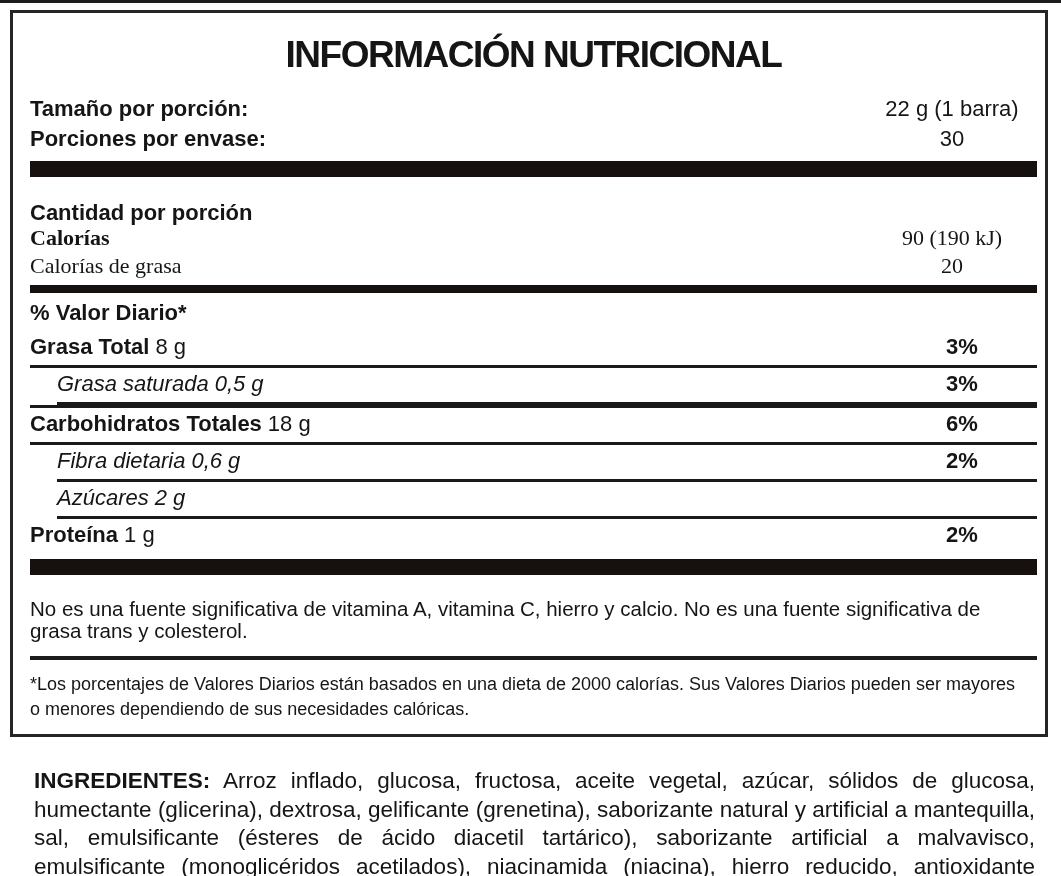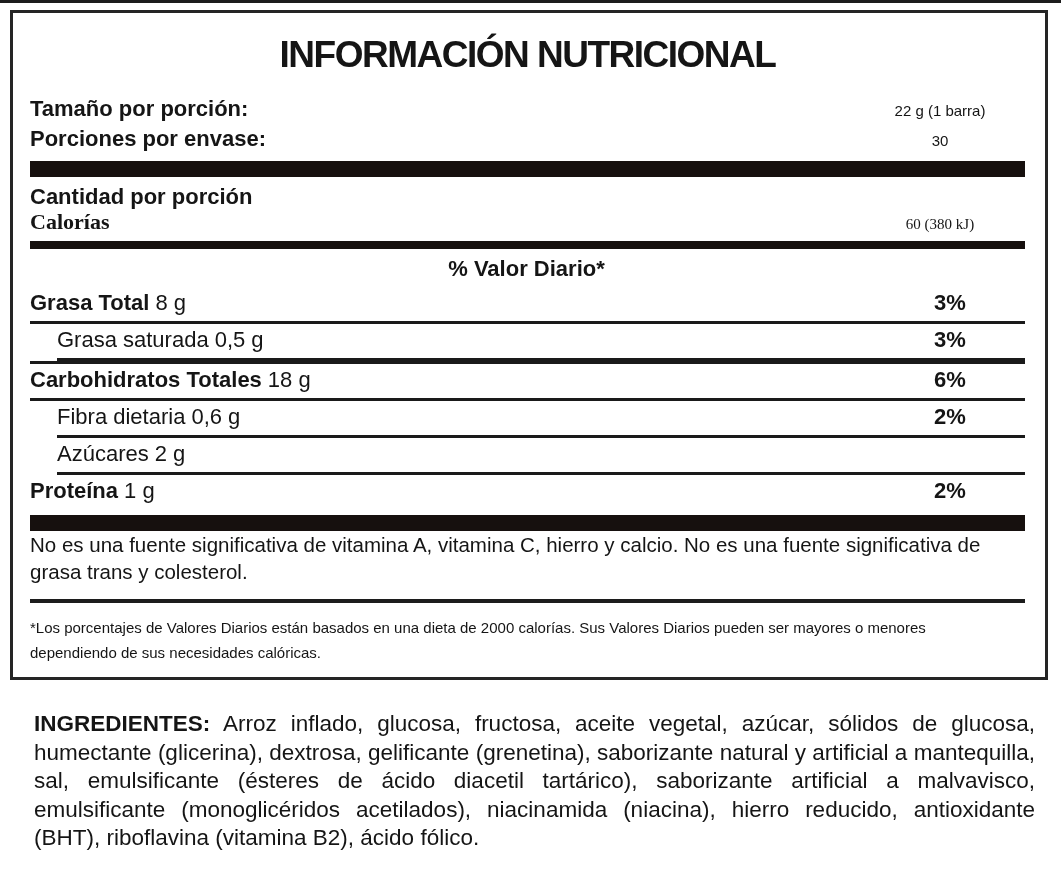--- a/index.html
+++ b/index.html
@@ -9,21 +9,21 @@
     font-family: "Liberation Sans", sans-serif;
     color: #151515;
     overflow: hidden;
   }
   .top-edge { width: 1061px; height: 3px; background: #1c1c1c; }
 
   .panel {
     width: 1038px;
     margin: 7px 0 0 10px;
     border: 3px solid #252525;
-    padding: 12px 20px 12px 17px;
+    padding: 12px 8px 12px 17px;
     background: #ffffff;
   }
   .title {
     text-align: center;
     font-size: 37px;
     font-weight: 700;
     letter-spacing: -1.5px;
     line-height: 44px;
     margin-top: 8px;
   }
@@ -34,70 +34,70 @@
     align-items: baseline;
     line-height: 24px;
   }
   .serving .row { height: 30px; gap: 28px; }
   .lbl { font-size: 22px; }
   .b { font-weight: 700; }
   .val-cell {
     width: 170px;
     flex-shrink: 0;
     text-align: center;
-    font-size: 15px;
+    font-size: 22px;
     font-weight: 400;
   }
   .bar-thick {
     height: 16px;
     background: #16100e;
     margin-top: 4px;
   }
   .bar-thick.after-protein { margin-top: 6px; }
-  .section-amount { margin-top: 7px; }
+  .section-amount { margin-top: 23px; }
   .amount-header { font-size: 22px; font-weight: 700; line-height: 26px; }
   .cal-row { height: 28px; font-family: Liberation Serif, serif; }
   .bar-med {
     height: 8px;
     background: #16100e;
     margin-top: 3px;
   }
   .dv-header {
-    text-align: center;
+    text-align: left;
     font-size: 22px;
     font-weight: 700;
     padding: 8px 2px 6px 0;
     line-height: 24px;
   }
   .nut-row { padding: 4px 0; }
   .nut-name { font-size: 22px; }
   .nut-amt { font-size: 22px; font-weight: 400; margin-left: 6px; }
-  .indent .nut-label-wrap { padding-left: 27px; }
+  .indent .nut-label-wrap { padding-left: 27px; font-style: italic; }
   .pct-cell {
     width: 150px;
     flex-shrink: 0;
     text-align: center;
     font-size: 22px;
     font-weight: 700;
   }
   .sep { height: 3px; background: #1a1a1a; }
   .sep.sep-indent { margin-left: 27px; }
   .footnote1 {
-    margin-top: 0;
+    margin-top: 23px;
     font-size: 20.5px;
-    line-height: 27px;
+    line-height: 22px;
   }
   .rule-med {
     height: 4px;
     background: #1c1c1c;
     margin-top: 14px;
   }
   .footnote2 {
     margin-top: 12px;
-    font-size: 15px;
+    font-size: 18px;
     line-height: 25px;
     padding-right: 10px;
   }
   .ingredients {
     margin: 30px 26px 0 34px;
     font-size: 22.5px;
     line-height: 28.5px;
     text-align: justify;
   }
   .ing-label { font-weight: 700; }
@@ -121,21 +121,25 @@
       <span class="val-cell">30</span>
     </div>
   </div>
 
   <div class="bar-thick"></div>
 
   <div class="section-amount">
     <div class="amount-header b">Cantidad por porción</div>
     <div class="row cal-row">
       <span class="lbl b">Calorías</span>
-      <span class="val-cell">60 (380 kJ)</span>
+      <span class="val-cell">90 (190 kJ)</span>
+    </div>
+    <div class="row cal-row">
+      <span class="lbl">Calorías de grasa</span>
+      <span class="val-cell">20</span>
     </div>
   </div>
 
   <div class="bar-med"></div>
 
   <div class="dv-header">% Valor Diario*</div>
 
   <div class="row nut-row">
     <span class="nut-label-wrap"><span class="nut-name b">Grasa Total</span><span class="nut-amt">8 g</span></span>
     <span class="pct-cell">3%</span>

